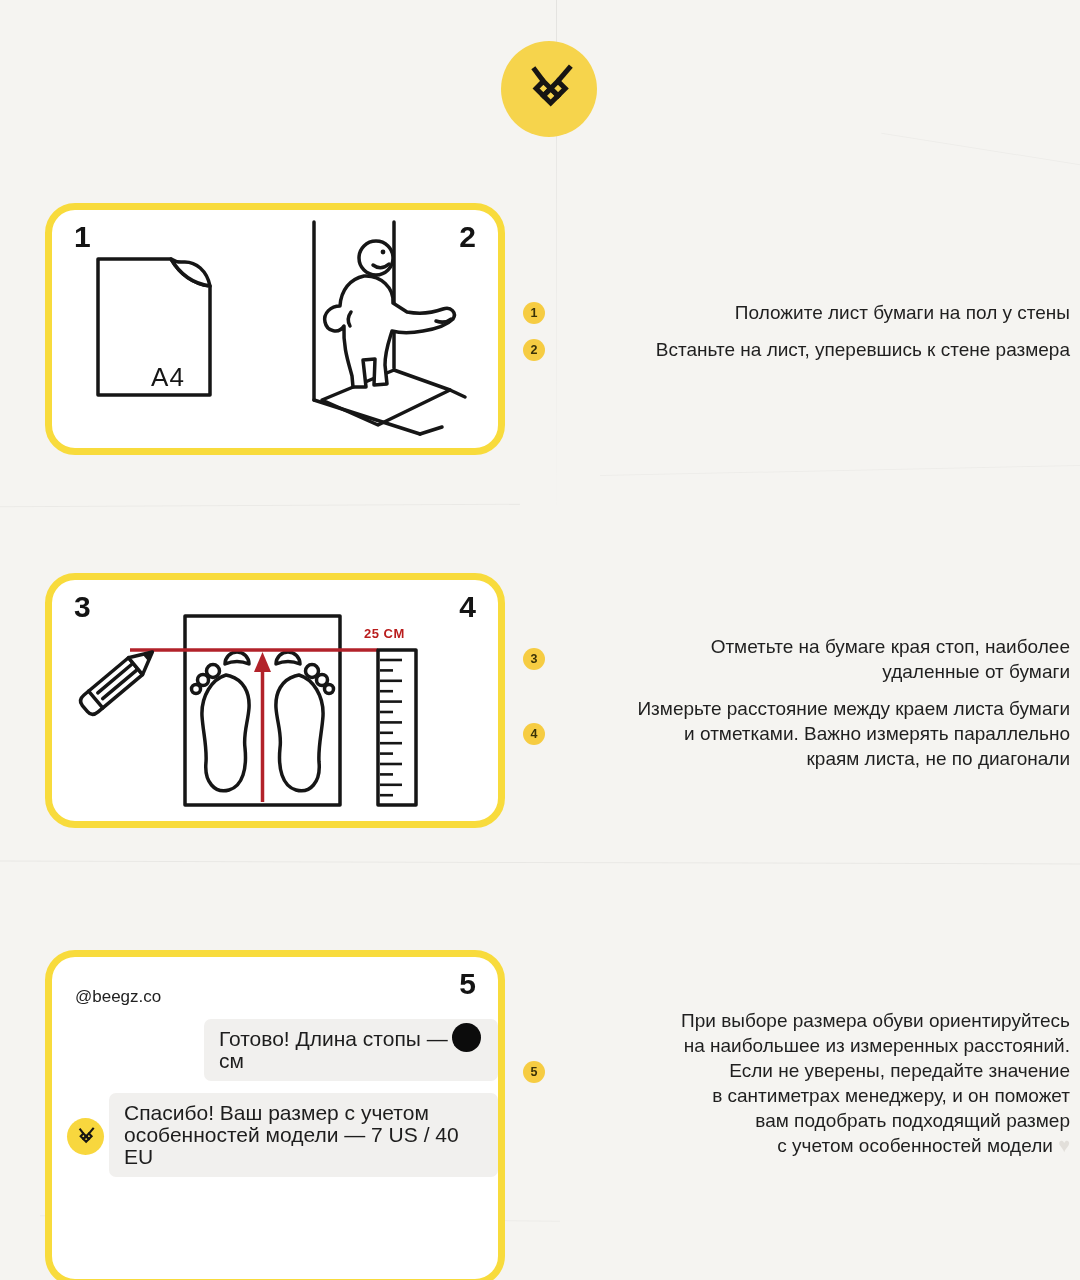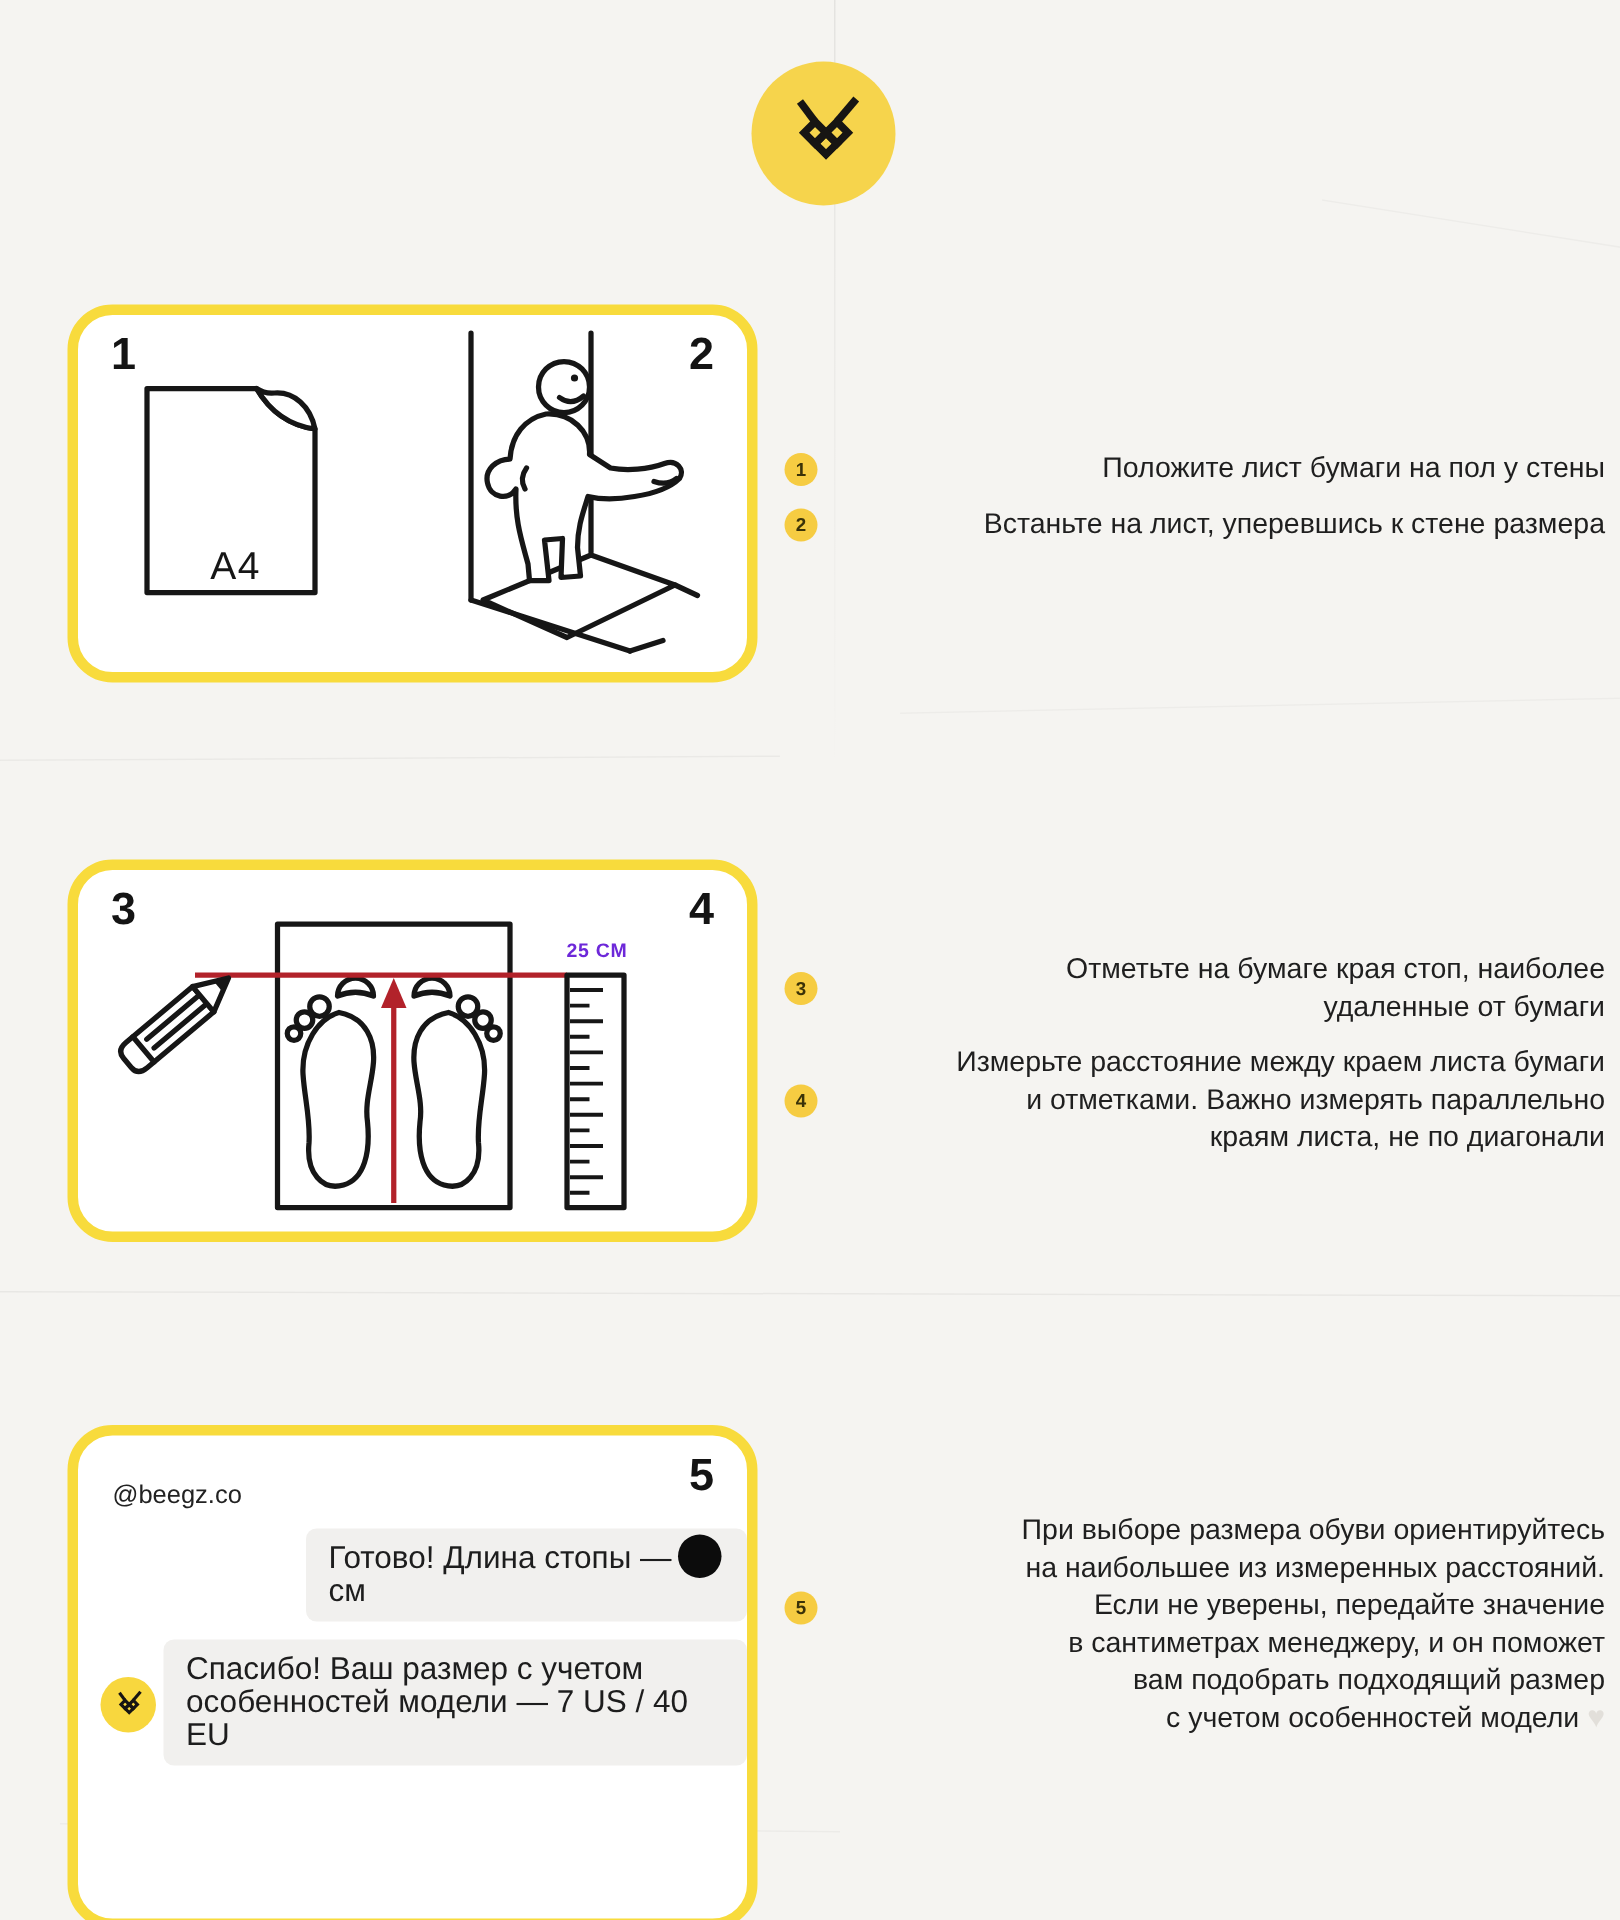--- a/index.html
+++ b/index.html
@@ -37,26 +37,26 @@
 
   .corner-num {
     position:absolute; top:10px; font-size:30px; font-weight:700; color:#141414;
   }
   .corner-num.cl { left:22px; }
   .corner-num.cr { right:22px; }
 
   .abs { position:absolute; }
 
   .a4-label {
-    position:absolute; left:44px; top:152px; width:122px; text-align:center;
+    position:absolute; left:55px; top:152px; width:122px; text-align:center;
     font-size:26px; letter-spacing:1px; color:#161616; font-weight:500;
   }
   .ruler-label {
-    position:absolute; left:312px; top:46px; width:68px; text-align:center;
-    font-size:13px; font-weight:700; letter-spacing:0.5px; color:#6d28d9;
+    position:absolute; left:312px; top:46px; width:68px; text-align:left;
+    font-size:13px; font-weight:700; letter-spacing:0.5px; color:#b91c1c;
   }
 
   .handle {
     position:absolute; left:23px; top:30px; font-size:17px; color:#222; font-weight:500;
   }
   .bubble {
     position:absolute; background:#f1f0ee; border-radius:7px;
     padding:9px 15px; font-size:21px; line-height:22px; color:#1d1d1d; font-weight:500;
     white-space:pre-line;
   }

